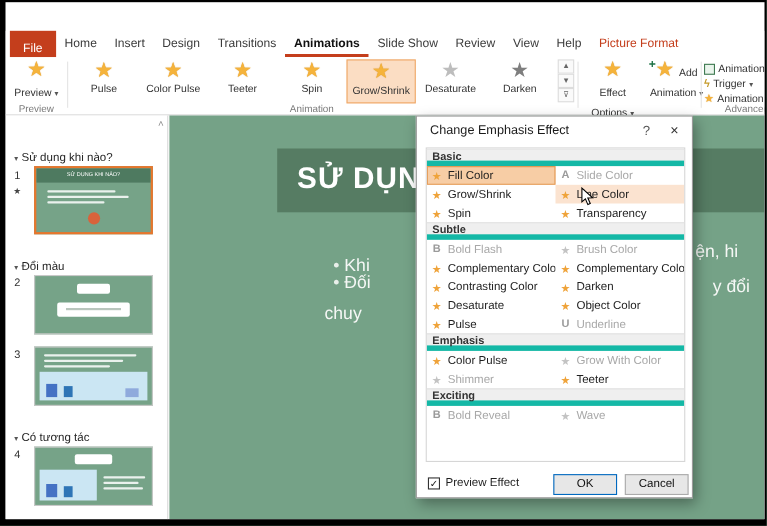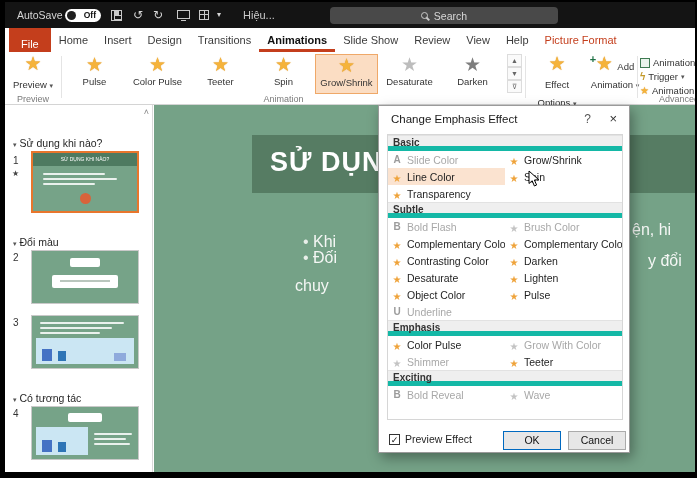--- a/index.html
+++ b/index.html
@@ -113,38 +113,20 @@
           font-size:10.5px; text-align:center; line-height:17px; color:#111; }
   .dbtn.ok { left:124px; border-color:#0069C0; }
   .dbtn.cancel { left:189px; }
   .cursor { position:absolute; left:149px; top:64px; }
 </style>
 </head>
 <body>
 
 <div class="window">
 
-  <div class="titlebar">
-    <span class="tbtxt autosave-label">AutoSave</span>
-    <span class="toggle">
-      <span class="dot"></span>
-      <span class="state">Off</span>
-    </span>
-    <span class="save-icon"></span>
-    <span class="tbtxt undo-icon">↺</span>
-    <span class="tbtxt redo-icon">↻</span>
-    <span class="monitor-icon"></span>
-    <span class="grid-icon"></span>
-    <span class="tbtxt tb-chev">▾</span>
-    <span class="tbtxt doc-title">Hiệu...</span>
-    <div class="search-pill">
-      <span class="mag-icon"></span>
-      <span>Search</span>
-    </div>
-  </div>
 
   <div class="tabsrow">
     <div class="tab tab-file">File</div>
     <div class="tab">Home</div>
     <div class="tab">Insert</div>
     <div class="tab">Design</div>
     <div class="tab">Transitions</div>
     <div class="tab active">Animations</div>
     <div class="tab">Slide Show</div>
     <div class="tab">Review</div>
@@ -286,20 +268,24 @@
   </div>
 
   <div class="dialog">
     <span class="d-title">Change Emphasis Effect</span>
     <span class="d-help">?</span>
     <span class="d-close">×</span>
 
     <div class="d-list">
       <div class="dsec-h">Basic</div>
       <div class="dgrid">
+        <div class="ditem sel">
+            <span class="ei star"></span>
+            <span class="dlabel">Fill Color</span>
+          </div>
         <div class="ditem dis">
             <span class="ei letter">A</span>
             <span class="dlabel">Slide Color</span>
           </div>
         <div class="ditem">
             <span class="ei star"></span>
             <span class="dlabel">Grow/Shrink</span>
           </div>
         <div class="ditem hov">
             <span class="ei star"></span>
@@ -337,24 +323,20 @@
             <span class="ei star"></span>
             <span class="dlabel">Contrasting Color</span>
           </div>
         <div class="ditem">
             <span class="ei star"></span>
             <span class="dlabel">Darken</span>
           </div>
         <div class="ditem">
             <span class="ei star"></span>
             <span class="dlabel">Desaturate</span>
-          </div>
-        <div class="ditem">
-            <span class="ei star"></span>
-            <span class="dlabel">Lighten</span>
           </div>
         <div class="ditem">
             <span class="ei star"></span>
             <span class="dlabel">Object Color</span>
           </div>
         <div class="ditem">
             <span class="ei star"></span>
             <span class="dlabel">Pulse</span>
           </div>
         <div class="ditem dis">

